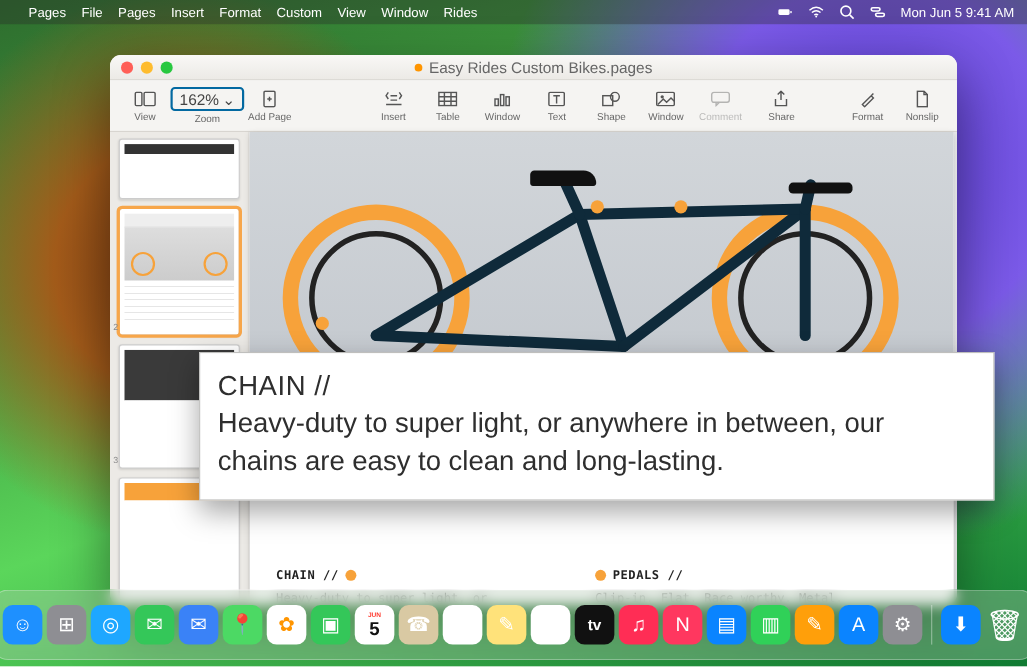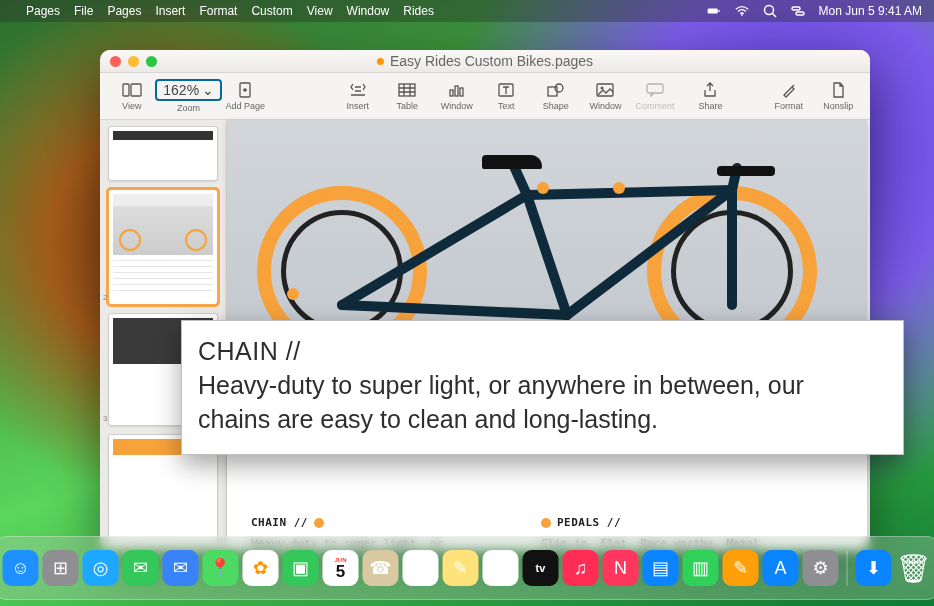--- a/index.html
+++ b/index.html
@@ -346,21 +346,21 @@
       <div class="dicon" style="background: rgb(255, 255, 255); color: rgb(255, 149, 0);">✿</div>
       <div class="dicon" style="background: rgb(52, 199, 89);">▣</div>
       <div class="dicon" style="background: rgb(255, 255, 255); color: rgb(255, 59, 48); font-weight: 700; font-size: 16px; flex-direction: column;">
         <div style="font-size:6px;color:#ff3b30;line-height:1">JUN</div>
         <div style="color:#111;font-size:17px;line-height:1">5</div>
       </div>
       <div class="dicon" style="background: rgb(217, 201, 163);">☎</div>
       <div class="dicon" style="background: rgb(255, 255, 255);">≣</div>
       <div class="dicon" style="background: rgb(255, 226, 122);">✎</div>
       <div class="dicon" style="background: rgb(255, 255, 255);">✦</div>
-      <div class="dicon" style="background: rgb(17, 17, 17); font-size: 11px; font-weight: 600;">tv</div>
+      <div class="dicon" style="background: rgb(17, 17, 17); font-size: 14px; font-weight: 600;">tv</div>
       <div class="dicon" style="background: rgb(255, 45, 85);">♫</div>
       <div class="dicon" style="background: rgb(255, 55, 95);">N</div>
       <div class="dicon" style="background: rgb(10, 132, 255);">▤</div>
       <div class="dicon" style="background: rgb(48, 209, 88);">▥</div>
       <div class="dicon" style="background: rgb(255, 159, 10);">✎</div>
       <div class="dicon" style="background: rgb(10, 132, 255);">A</div>
       <div class="dicon" style="background: rgb(142, 142, 147);">⚙</div>
       <div class="dsep"></div>
       <div class="dicon" style="background: rgb(10, 132, 255);">⬇</div>
       <div class="dicon" style="background: transparent; font-size: 28px;">🗑</div>

